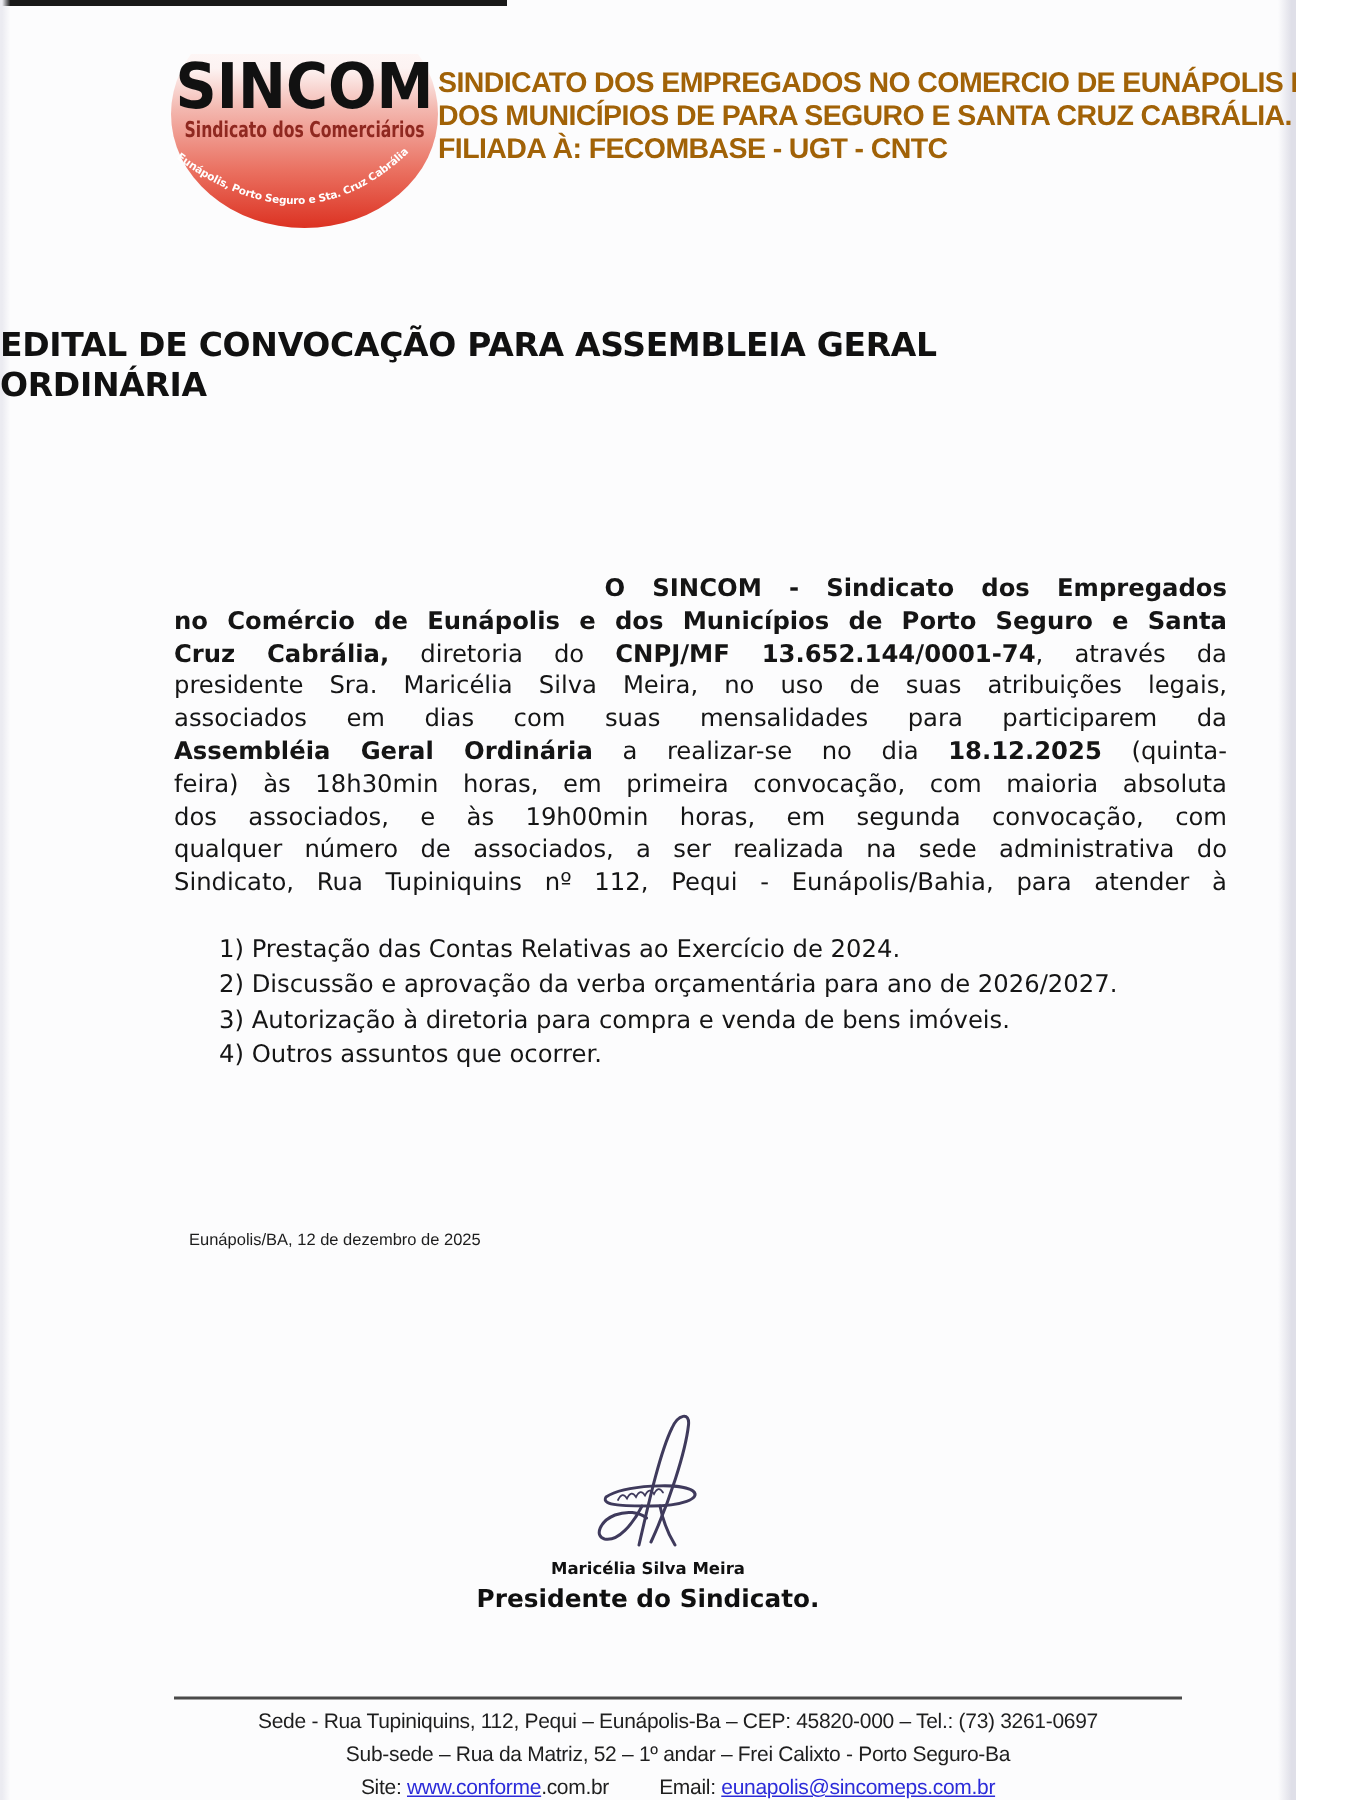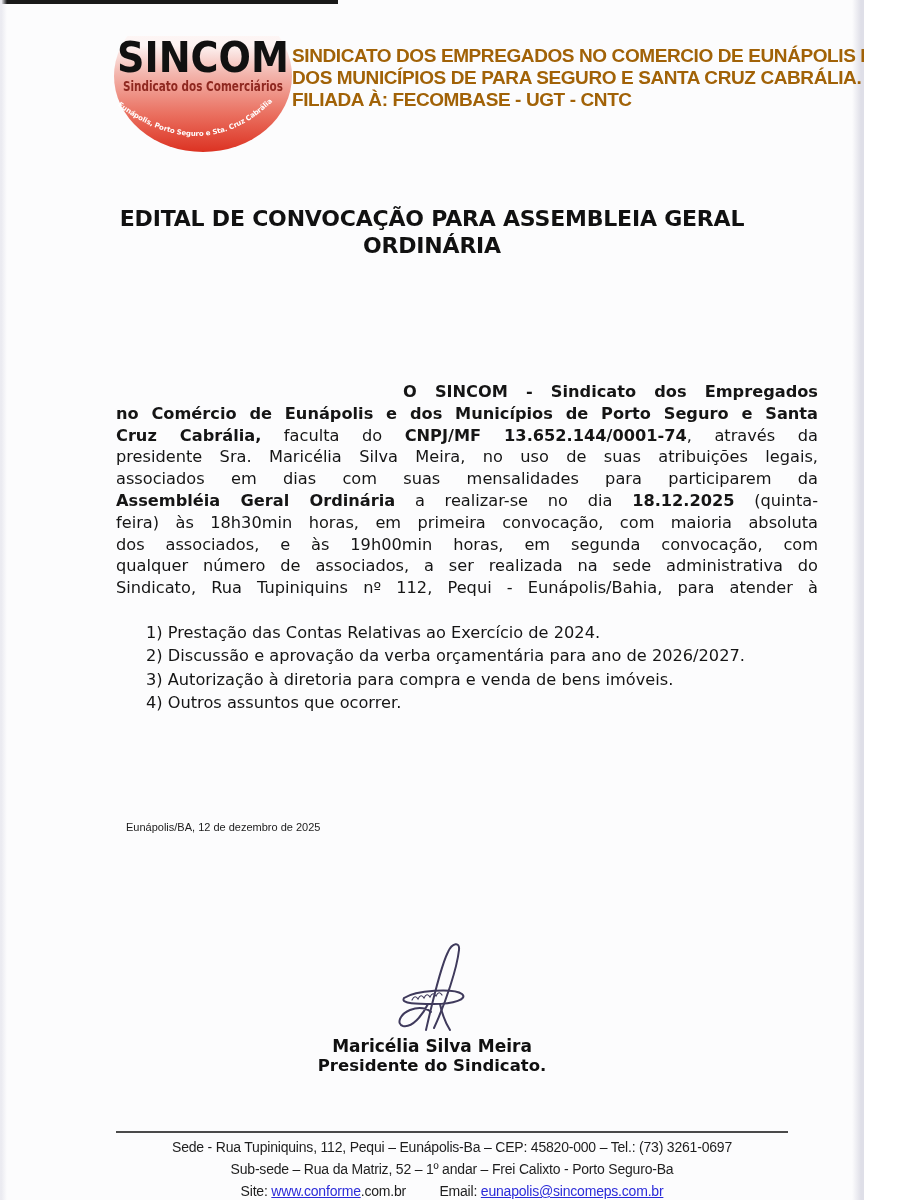--- a/index.html
+++ b/index.html
@@ -22,21 +22,21 @@
   
   .logo { position: absolute; left: 112px; top: 36px; width: 185px; height: 140px; }
   .org-lines {
     position: absolute; left: 292px; top: 45px; width: 600px;
     font-family: "Liberation Sans", sans-serif;
     font-weight: bold; font-size: 19px; line-height: 22px;
     letter-spacing: -0.4px; color: #a16207;
   }
 
   
-  .doc-title-wrap { position: absolute; top: 206px; left: 0; width: 100%; text-align: center; }
+  .doc-title-wrap { position: absolute; top: 218px; left: 0; width: 100%; }
   .doc-title {
     display: inline-block; max-width: 640px;
     font-weight: bold; font-size: 22px; line-height: 26.5px;
     letter-spacing: -0.2px; color: #111;
   }
 
   
   .body-block { position: absolute; left: 116px; top: 381px; width: 702px; font-size: 16.2px; }
   .pline { text-align: justify; text-align-last: justify; line-height: 21.8px; }
   .pline.first { text-indent: 287px; }
@@ -44,21 +44,21 @@
   .pline span.b { font-weight: bold; }
 
   .agenda { margin-top: 22px; padding-left: 30px; line-height: 23.3px; }
 
   .dateline { position: absolute; left: 126px; top: 821px; font-size: 11px;
     font-family: "Liberation Sans", sans-serif; color: #1c1c1c; }
 
   
   .sig-wrap { position: absolute; left: 0; top: 938px; width: 100%; text-align: center; }
   .sig-svg { display: block; margin: 0 auto; }
-  .sig-name { font-weight: bold; font-size: 17px; line-height: 20px; margin-top: 2px; color: #101010; }
+  .sig-name { font-weight: bold; font-size: 11px; line-height: 20px; margin-top: 2px; color: #101010; }
   .sig-role { font-weight: bold; font-size: 16.5px; line-height: 20px; color: #101010; }
 
   
   .footer {
     position: absolute; left: 116px; top: 1131px; width: 672px;
     border-top: 2px solid #4a4a4a; padding-top: 3px;
     text-align: center; font-family: "Liberation Sans", sans-serif;
     font-size: 14px; line-height: 22px; letter-spacing: -0.2px; color: #1e1e1e;
   }
   .footer .link { color: #2b2bd9; text-decoration: underline; cursor: pointer; }
@@ -100,21 +100,21 @@
     <div>FILIADA À: FECOMBASE - UGT - CNTC</div>
   </div>
 
   <div class="doc-title-wrap">
     <div class="doc-title">EDITAL DE CONVOCAÇÃO PARA ASSEMBLEIA GERAL ORDINÁRIA</div>
   </div>
 
   <div class="body-block">
     <div class="pline first"><span class="b">O SINCOM - Sindicato dos Empregados</span></div>
     <div class="pline"><span class="b">no Comércio de Eunápolis e dos Municípios de Porto Seguro e Santa</span></div>
-    <div class="pline"><span class="b">Cruz Cabrália,</span><span> faculta do </span><span class="b">CNPJ/MF 13.652.144/0001-74</span><span>, através da</span></div>
+    <div class="pline"><span class="b">Cruz Cabrália,</span><span> diretoria do </span><span class="b">CNPJ/MF 13.652.144/0001-74</span><span>, através da</span></div>
     <div class="pline"><span>presidente Sra. Maricélia Silva Meira, no uso de suas atribuições legais,</span></div>
     <div class="pline"><span>associados em dias com suas mensalidades para participarem da</span></div>
     <div class="pline"><span class="b">Assembléia Geral Ordinária</span><span> a realizar-se no dia </span><span class="b">18.12.2025</span><span> (quinta-</span></div>
     <div class="pline"><span>feira) às 18h30min horas, em primeira convocação, com maioria absoluta</span></div>
     <div class="pline"><span>dos associados, e às 19h00min horas, em segunda convocação, com</span></div>
     <div class="pline"><span>qualquer número de associados, a ser realizada na sede administrativa do</span></div>
     <div class="pline"><span>Sindicato, Rua Tupiniquins nº 112, Pequi - Eunápolis/Bahia, para atender à</span></div>
 
     <div class="agenda">
       <div>1) Prestação das Contas Relativas ao Exercício de 2024.</div>

